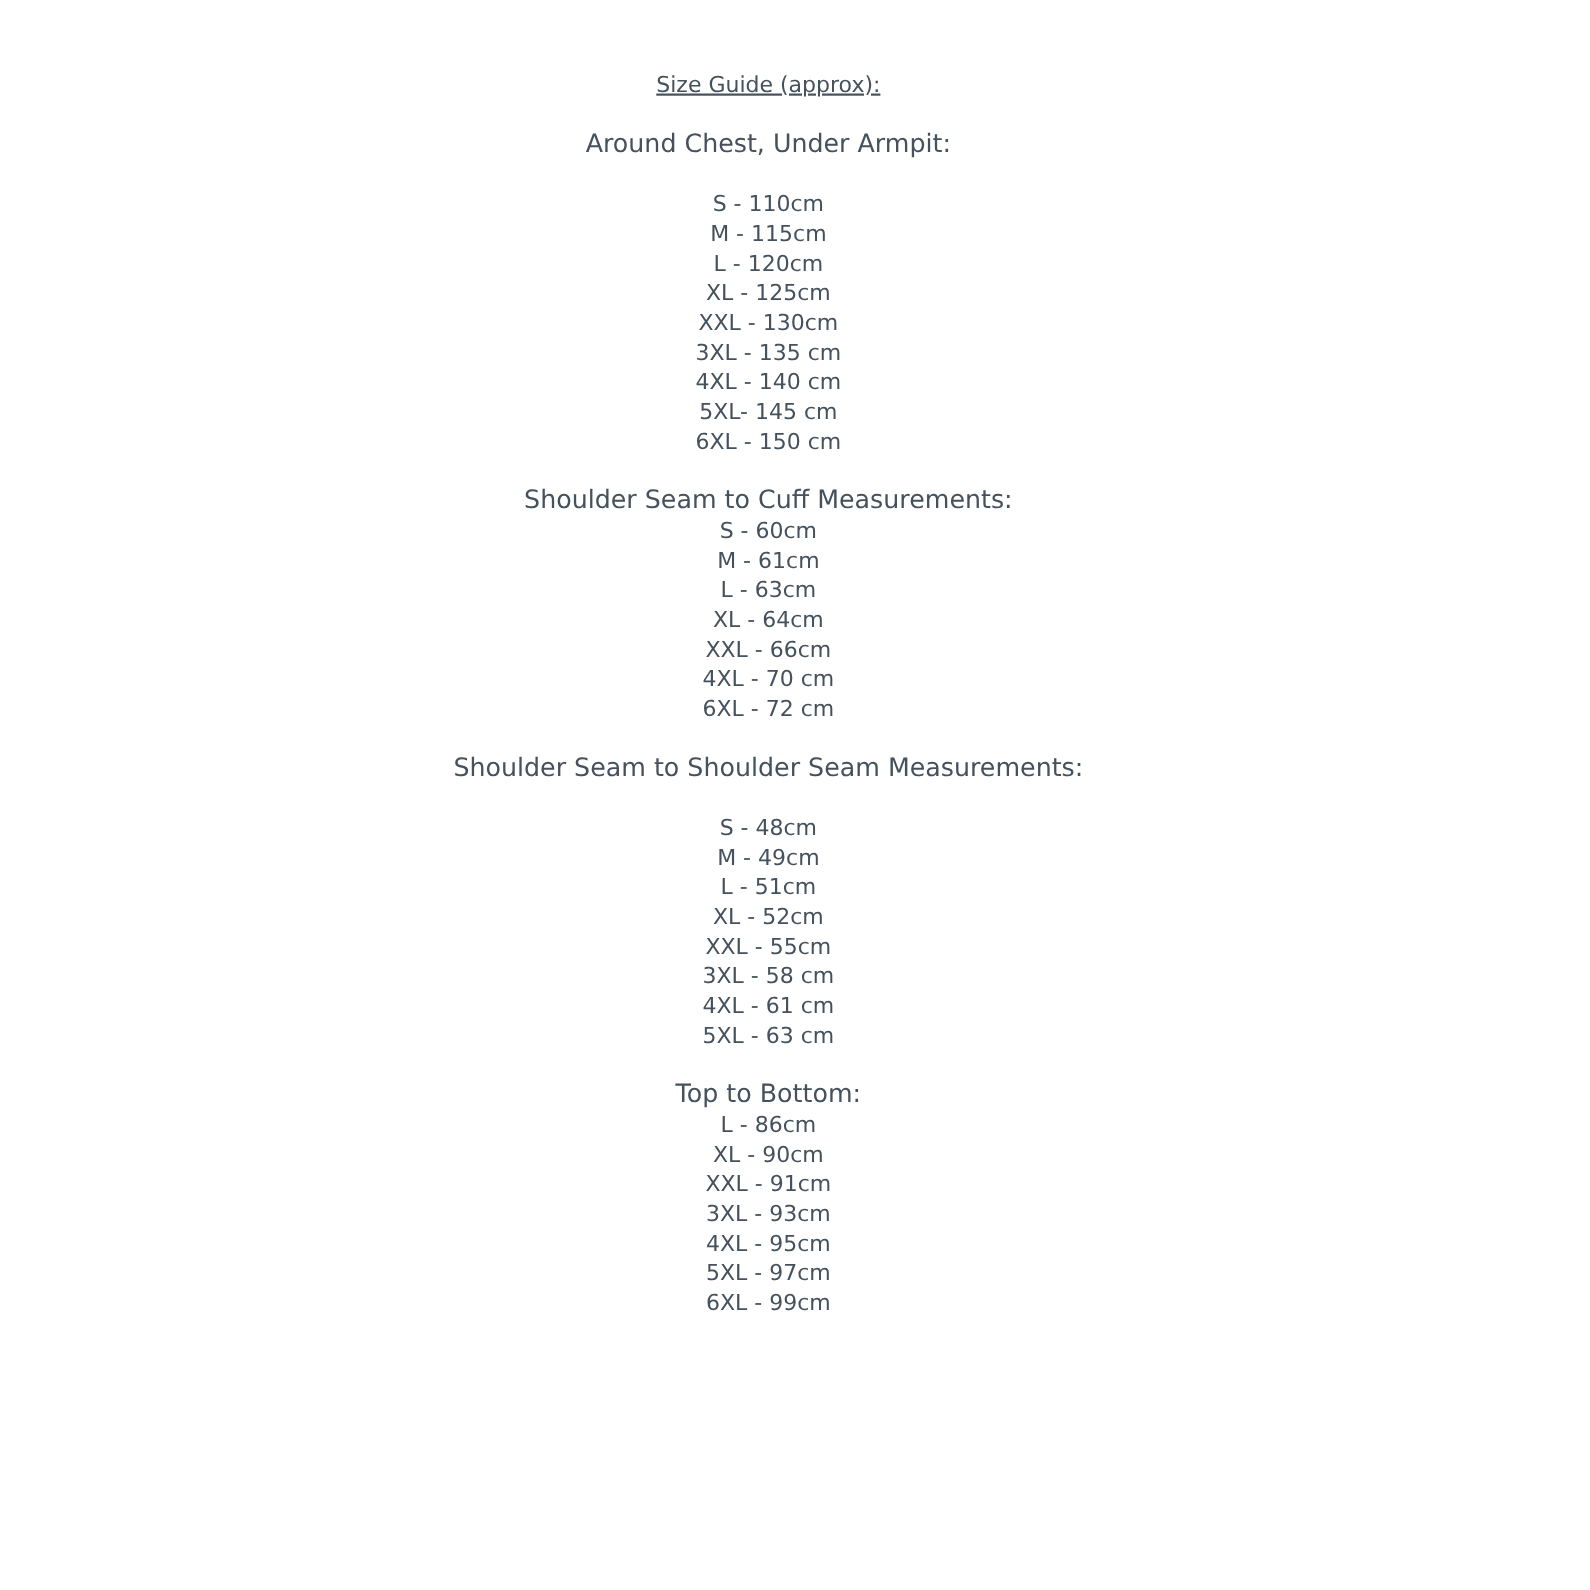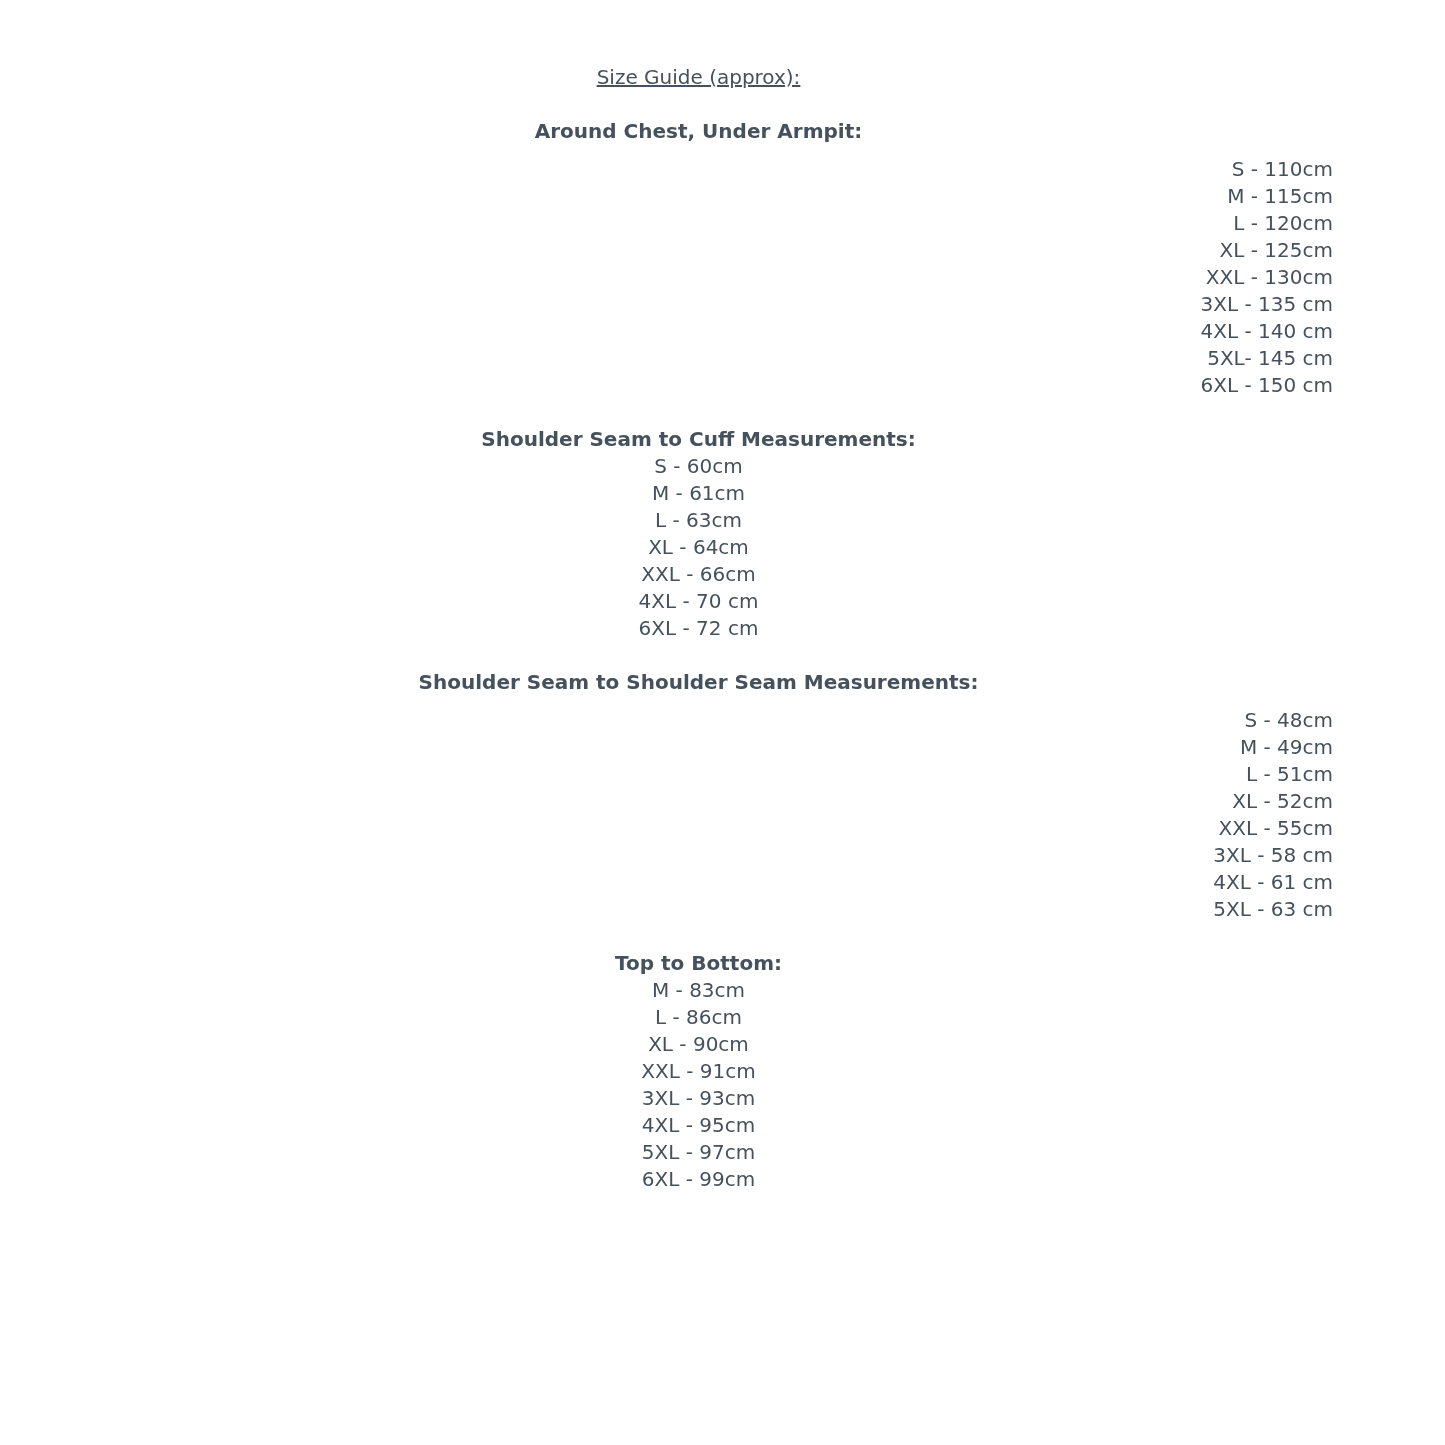--- a/index.html
+++ b/index.html
@@ -25,30 +25,29 @@
   }
   .doc h1 {
     margin: 0;
     font-size: 20px;
     font-weight: normal;
     line-height: 27px;
     text-decoration: underline;
   }
   .doc h2 {
     margin: 27px 0 0 0;
-    font-size: 20px;
-    font-weight: bold;
+    font-size: 23px;
+    font-weight: normal;
     line-height: 27px;
   }
   .items {
     margin: 0;
   }
   .items.gap {
-    margin-top: 11px;
-    text-align: right;
+    margin-top: 27px;
   }
   .size-item {
     line-height: 27px;
   }
 </style>
 </head>
 <body style="color: rgb(69, 81, 92); background: rgb(255, 255, 255);">
 
 <main class="doc">
   <h1>Size Guide (approx):</h1>
@@ -91,21 +90,20 @@
           <div class="size-item">XXL - 55cm</div>
           <div class="size-item">3XL - 58 cm</div>
           <div class="size-item">4XL - 61 cm</div>
           <div class="size-item">5XL - 63 cm</div>
         </div>
   </section>
 
   <section>
     <h2>Top to Bottom:</h2>
     <div class="items">
-          <div class="size-item">M - 83cm</div>
           <div class="size-item">L - 86cm</div>
           <div class="size-item">XL - 90cm</div>
           <div class="size-item">XXL - 91cm</div>
           <div class="size-item">3XL - 93cm</div>
           <div class="size-item">4XL - 95cm</div>
           <div class="size-item">5XL - 97cm</div>
           <div class="size-item">6XL - 99cm</div>
         </div>
   </section>
 </div>

